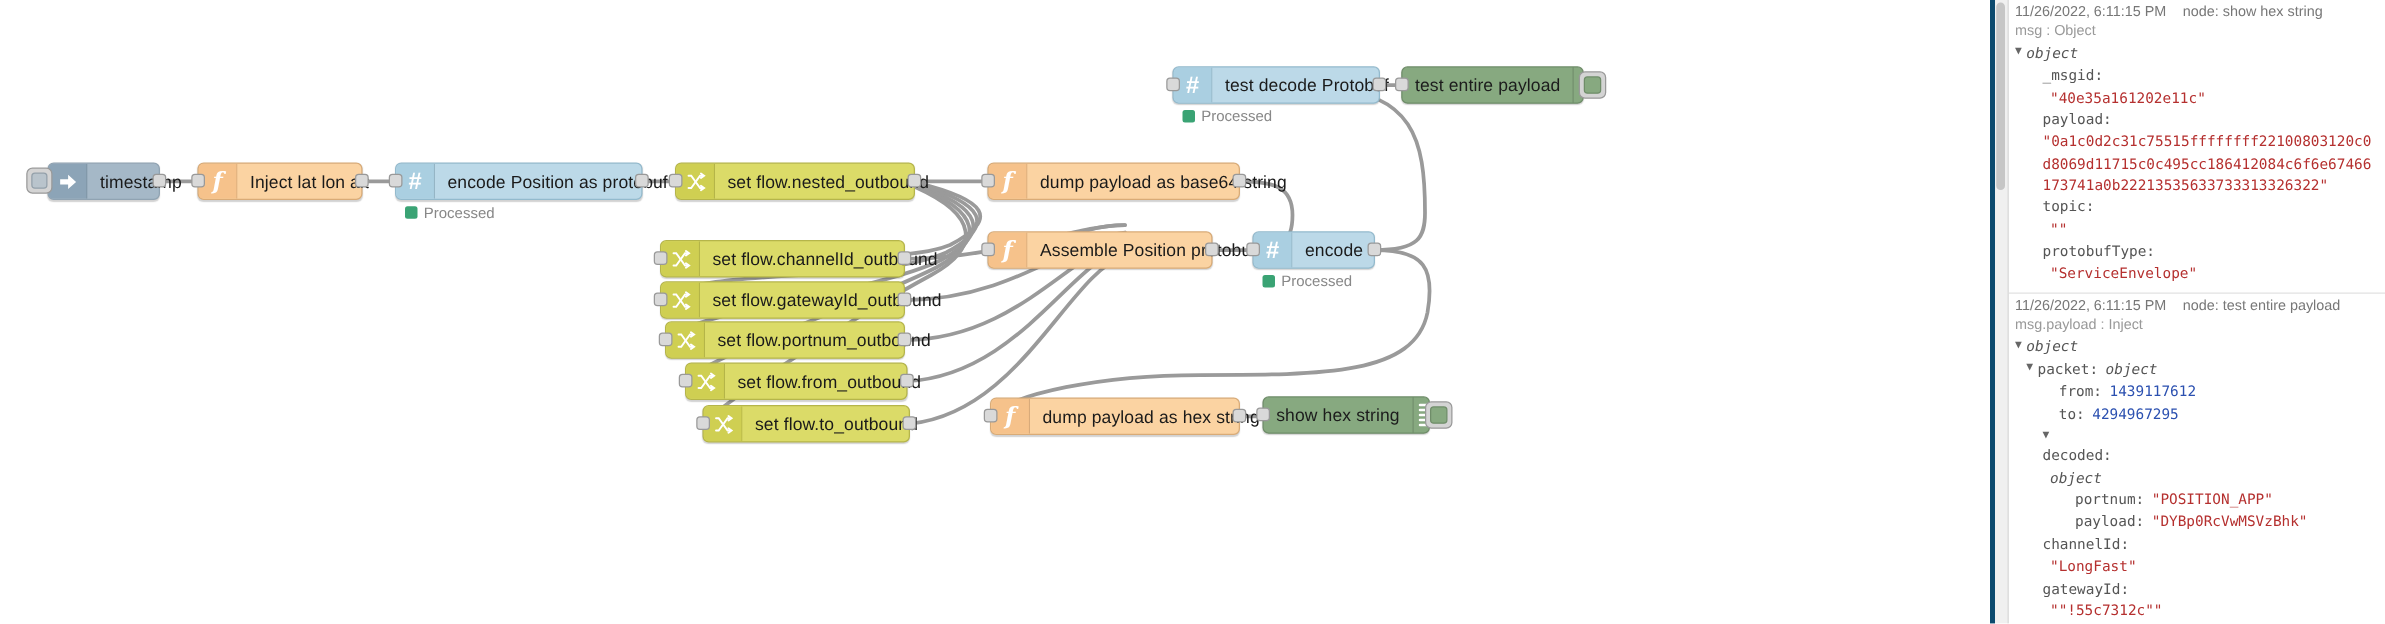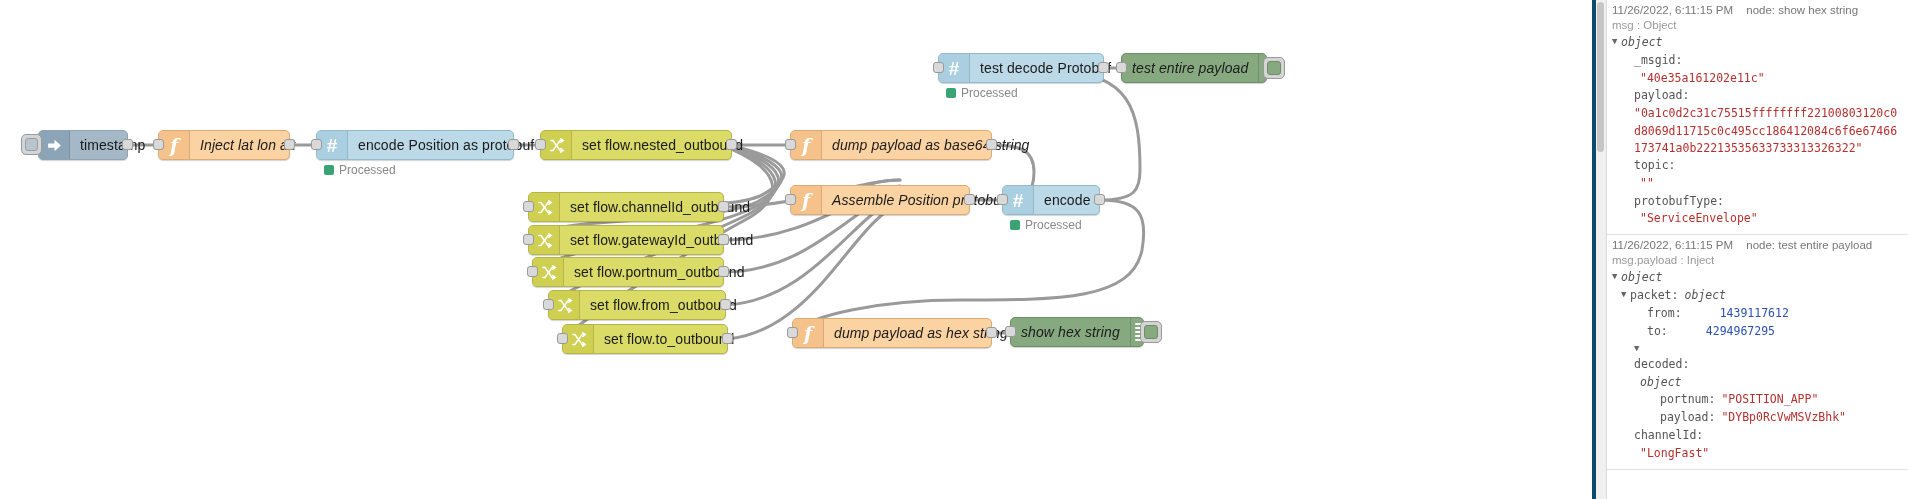--- a/index.html
+++ b/index.html
@@ -61,21 +61,21 @@
   .node .label {
     flex: 1 1 auto;
     display: flex;
     align-items: center;
     padding: 0 10px;
     font-size: 14px;
     color: #1a1a1a;
     white-space: nowrap;
     letter-spacing: .1px;
   }
-  .node .label.italic { font-style: italic; }
+  .node .label.italic { }
   .node .label.center { justify-content: center; }
 
   
   .n-inject   { background: #a5b8c7; border-color: #90a3b2; }
   .n-function { background: #fbd3a2; border-color: #d9ab77; }
   .n-protobuf { background: #bcd9e8; border-color: #93bacd; }
   .n-change   { background: #dbdb68; border-color: #b5b54a; }
   .n-debug    { background: #87a980; border-color: #6f8d69; }
 
   .n-inject .icon-box   { background: #8ca4b7; }
@@ -230,21 +230,21 @@
     flex: 0 0 9px;
     font-size: 9px;
     line-height: 1.7;
   }
   .k-type { font-style: italic; color: #555; font-family: "DejaVu Sans Mono", monospace; }
   .k-key  { color: #555; }
   .v-str  { color: #b5302f; }
   .v-num  { color: #2b50b0; }
   .ind1 { padding-left: 9px; }
   .ind2 { padding-left: 22px; flex-direction: column; }
-  .ind3 { padding-left: 35px; gap: 32px; }
+  .ind3 { padding-left: 35px; }
   .ind4 { padding-left: 48px; }
   .hexwrap {
     font-family: "DejaVu Sans Mono", monospace;
     font-size: 11.5px;
     color: #b5302f;
     line-height: 1.5;
     word-break: break-all;
     padding-left: 22px;
   }
 </style>
@@ -558,16 +558,20 @@
         </div>
         <div class="dbg-row ind4">
           <span class="k-key">payload:</span>
           <span class="v-str" style="margin-left:6px">"DYBp0RcVwMSVzBhk"</span>
         </div>
 
         <div class="dbg-row ind2">
           <span class="k-key">channelId:</span>
           <span class="v-str" style="margin-left:6px">"LongFast"</span>
         </div>
+        <div class="dbg-row ind2">
+          <span class="k-key">gatewayId:</span>
+          <span class="v-str" style="margin-left:6px">""!55c7312c""</span>
+        </div>
       </div>
     </div>
   </div>
 </div>
 
 </body></html>

